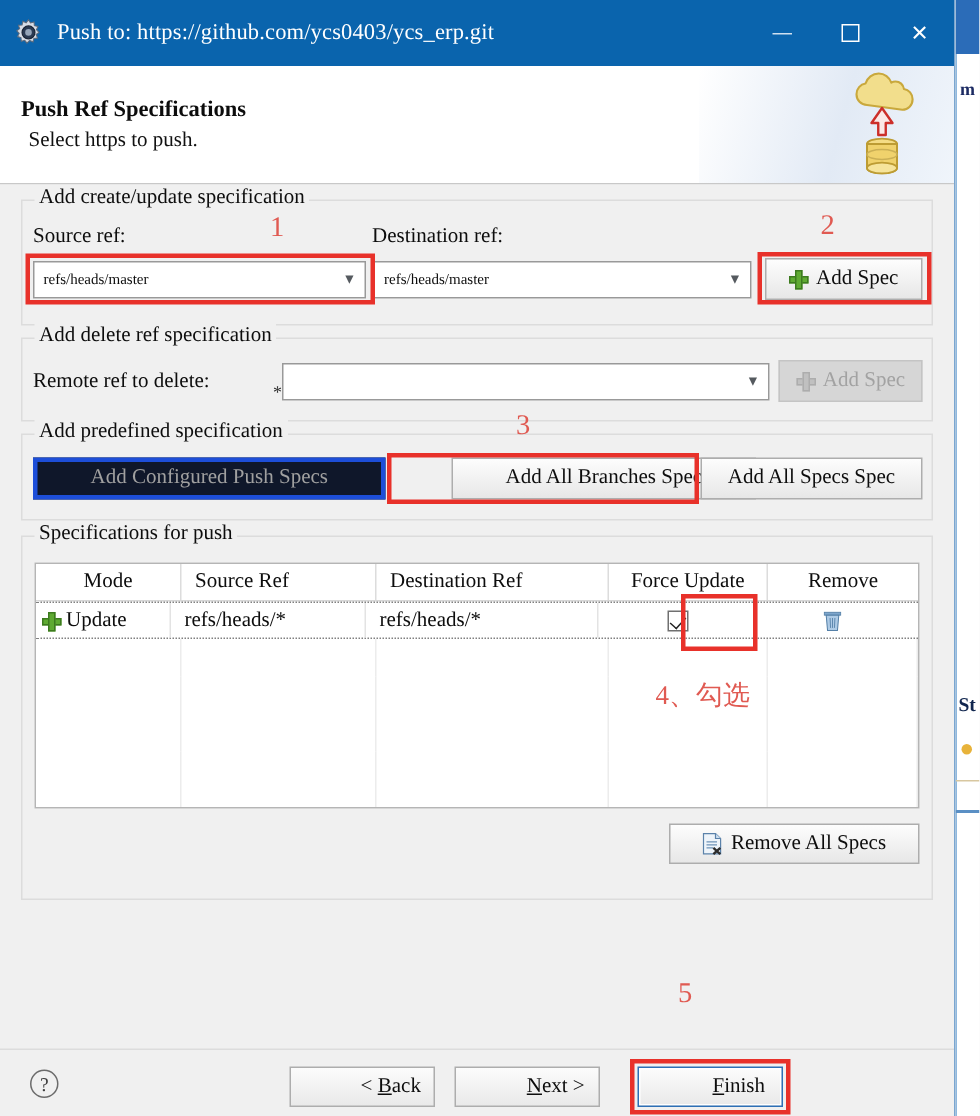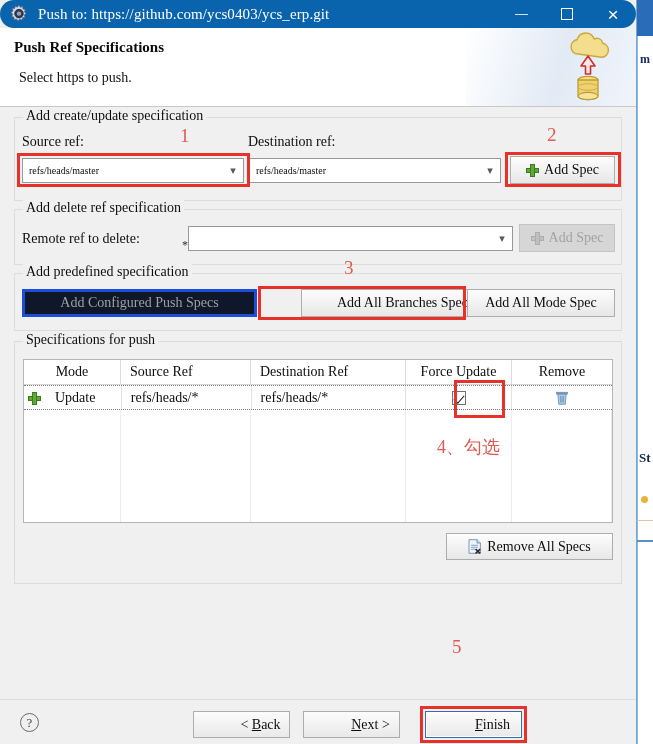--- a/index.html
+++ b/index.html
@@ -33,21 +33,21 @@
     border-left: 1px solid #8fb8de;
   }
   #bg-window .bg-text-a {
     position: absolute;
     left: 640px; top: 52px;
     font-size: 12px; font-weight: bold; color: #1c2b63;
     font-family: "Liberation Serif", serif;
   }
   #bg-window .bg-text-b {
     position: absolute;
-    left: 639px; top: 450px;
+    left: 639px; top: 462px;
     font-size: 13px; font-weight: bold; color: #11264f;
     font-family: "Liberation Serif", serif;
   }
   #bg-window .bg-dot {
     position: absolute;
     left: 641px; top: 496px; width: 7px; height: 7px;
     background: #e8b33a; border-radius: 50%;
   }
   #bg-window .bg-rule {
     position: absolute;
@@ -67,25 +67,24 @@
     width: 637px;
     height: 744px;
     background: #f0f0f0;
     border-right: 1px solid #7aa5cf;
     box-sizing: border-box;
   }
 
   
   #titlebar {
     position: relative;
-    height: 28px;
+    height: 44px;
     background: #0a64ad;
     display: flex;
     align-items: center;
-    border-radius: 17px;
   }
   #titlebar .tb-icon {
     width: 20px; height: 20px;
     margin-left: 9px; margin-right: 9px;
     flex: 0 0 auto;
     position: relative;
   }
   #titlebar .tb-title {
     color: #ffffff;
     font-size: 15px;
@@ -114,21 +113,21 @@
   
   #banner {
     position: relative;
     height: 78px;
     background: #ffffff;
     border-bottom: 1px solid #c8c8c8;
     overflow: hidden;
   }
   #banner .banner-title {
     position: absolute;
-    left: 14px; top: 11px;
+    left: 14px; top: 21px;
     font-size: 15px;
     font-weight: bold;
     color: #0c0c0c;
     font-family: "Liberation Serif", serif;
   }
   #banner .banner-sub {
     position: absolute;
     left: 19px; top: 42px;
     font-size: 14px;
     color: #111111;
@@ -483,38 +482,38 @@
     <div class="group" style="left:14px; top:166px; width:608px; height:58px;">
       <div class="group-label">Add predefined specification</div>
     </div>
     <div class="btn flat" style="left:22px; top:182px; width:235px; height:28px; color:#a0a0a0;">
       <span>Add Configured Push Specs</span>
     </div>
     <div class="btn" style="left:261px; top:182px; width:203px; height:28px;margin-left:40px;">
       <span>Add All Branches Spec</span>
     </div>
     <div class="btn" style="left:467px; top:182px; width:148px; height:28px;">
-      <span>Add All Mode Spec</span>
+      <span>Add All Specs Spec</span>
     </div>
 
     <div class="group" style="left:14px; top:234px; width:608px; height:243px;">
       <div class="group-label">Specifications for push</div>
     </div>
 
     <div id="spec-table" style="left:23px; top:252px; width:590px; height:164px;">
       <div class="thead">
         <div class="th" style="width:97px; justify-content:center;">Mode</div>
         <div class="th" style="width:130px; padding-left:9px;">Source Ref</div>
         <div class="th" style="width:155px; padding-left:9px;">Destination Ref</div>
         <div class="th" style="width:106px; justify-content:center;">Force Update</div>
         <div class="th" style="width:100px; justify-content:center;">Remove</div>
       </div>
 
       <div class="tr selected">
-        <div class="td" style="width:98px; padding-left:4px; gap:16px;">
+        <div class="td" style="width:90px; padding-left:4px; gap:5px;">
           <span class="icon-plus" style="width:11px;height:11px;"></span>
           <span>Update</span>
         </div>
         <div class="td" style="width:130px; padding-left:9px;">refs/heads/*</div>
         <div class="td" style="width:155px; padding-left:9px;">refs/heads/*</div>
         <div class="td" style="width:106px; justify-content:center;">
           <span class="cellbox-check checked"></span>
         </div>
         <div class="td" style="width:100px; justify-content:center;">
           <span class="icon-trash">

